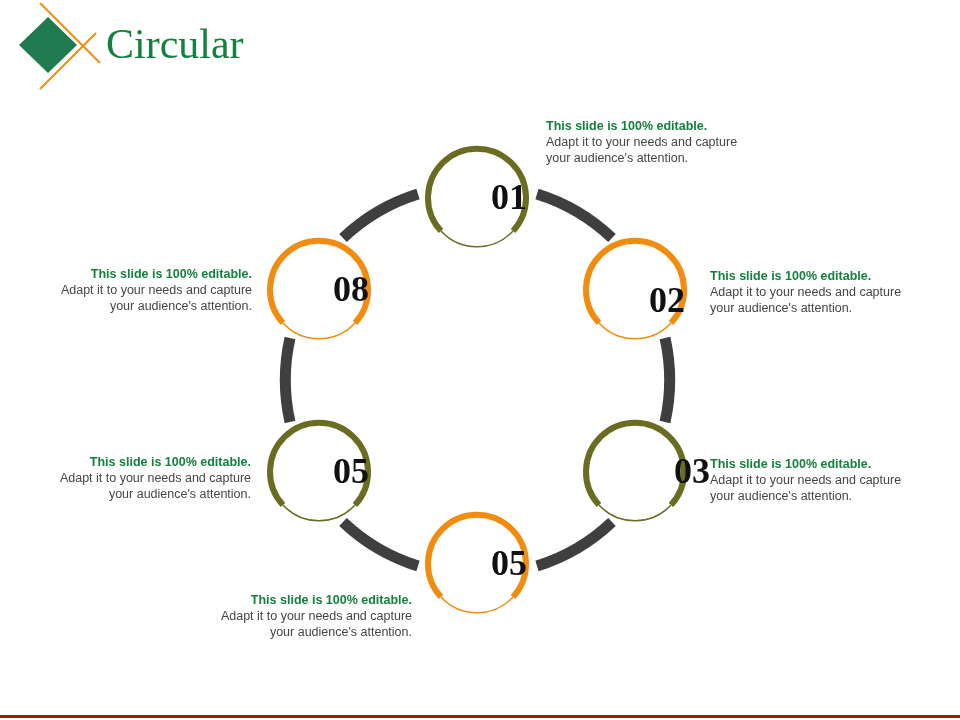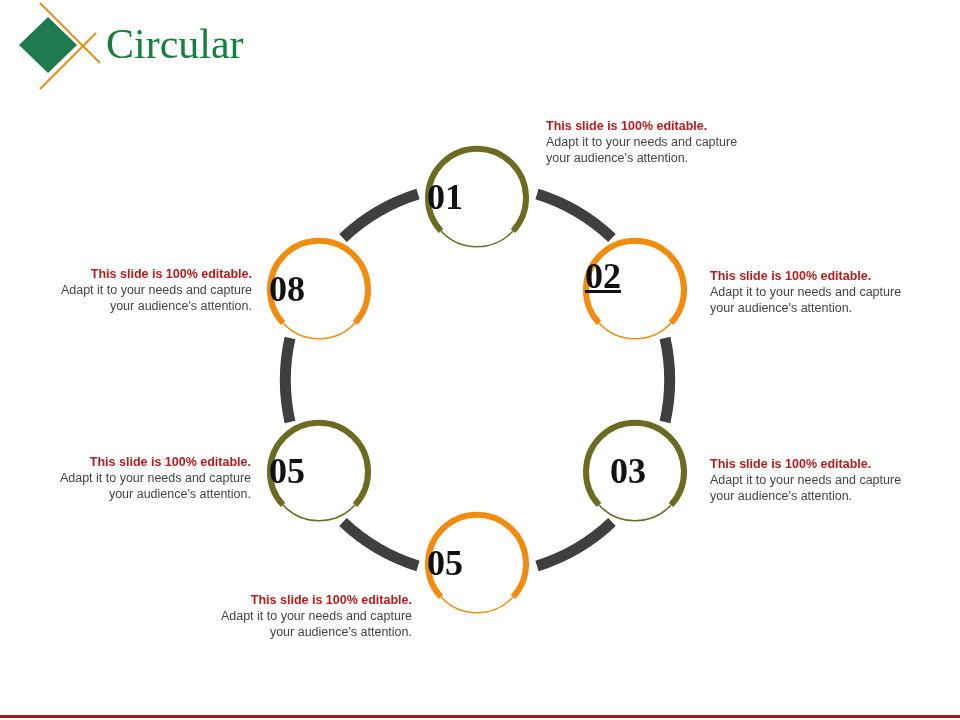--- a/index.html
+++ b/index.html
@@ -2,24 +2,24 @@
 <html><head>
 <meta charset="utf-8">
 <style>
   html, body { margin: 0; padding: 0; }
   body { width: 960px; height: 720px; position: relative; background: #ffffff; overflow: hidden;
          font-family: "Liberation Sans", sans-serif; }
   .title { position: absolute; left: 106px; top: 18px; font-family: "Liberation Serif", serif;
            font-size: 42px; color: #15803d; line-height: 52px; }
   .logo { position: absolute; left: 0; top: 0; }
   .diagram { position: absolute; left: 0; top: 0; }
-  .num { position: absolute; width: 100px; height: 60px; text-align: left;
+  .num { position: absolute; width: 100px; height: 60px; text-align: right;
          font-family: "Liberation Serif", serif; font-weight: bold; font-size: 36px; line-height: 60px; color: #111; }
   .note { position: absolute; width: 240px; font-size: 12.5px; line-height: 16px; color: #444; }
-  .note .h { font-weight: bold; color: #b91c1c; }
+  .note .h { font-weight: bold; color: #15803d; }
   .note.left { text-align: right; }
   .bottom-line { position: absolute; left: 0; top: 715px; width: 960px; height: 3px; background: #9c1c14; }
 </style>
 </head>
 <body>
 
 <svg class="logo" width="110" height="95" viewBox="0 0 110 95">
   <polygon points="48,17 77,45 48,73 19,45" fill="#1f7a4f"></polygon>
   <line x1="40" y1="3" x2="100" y2="63" stroke="#f28c0f" stroke-width="2"></line>
   <line x1="40" y1="89" x2="96" y2="33" stroke="#f28c0f" stroke-width="2"></line>
@@ -63,21 +63,21 @@
     <path d="M 283 505 A 49 49 0 0 0 355 505" fill="none" stroke="#6b6b22" stroke-width="1.5"></path>
   </g>
   <g>
     <circle cx="319" cy="289" r="49" fill="#fff"></circle>
     <path d="M 283 323 A 49 49 0 1 1 355 323" fill="none" stroke="#f28c0f" stroke-width="6"></path>
     <path d="M 283 323 A 49 49 0 0 0 355 323" fill="none" stroke="#f28c0f" stroke-width="1.5"></path>
   </g>
 </svg>
 
 <div class="num" style="left:427px;top:167px;">01</div>
-<div class="num" style="left:585px;top:246px;text-decoration:underline;">02</div>
+<div class="num" style="left:585px;top:270px;">02</div>
 <div class="num" style="left:585px;top:441px;margin-left:25px;">03</div>
 <div class="num" style="left:427px;top:533px;">05</div>
 <div class="num" style="left:269px;top:441px;">05</div>
 <div class="num" style="left:269px;top:259px;">08</div>
 
 <div class="note" style="left:546px;top:118px;">
   <div class="h">This slide is 100% editable.</div>
   <div>Adapt it to your needs and capture</div>
   <div>your audience's attention.</div>
 </div>

